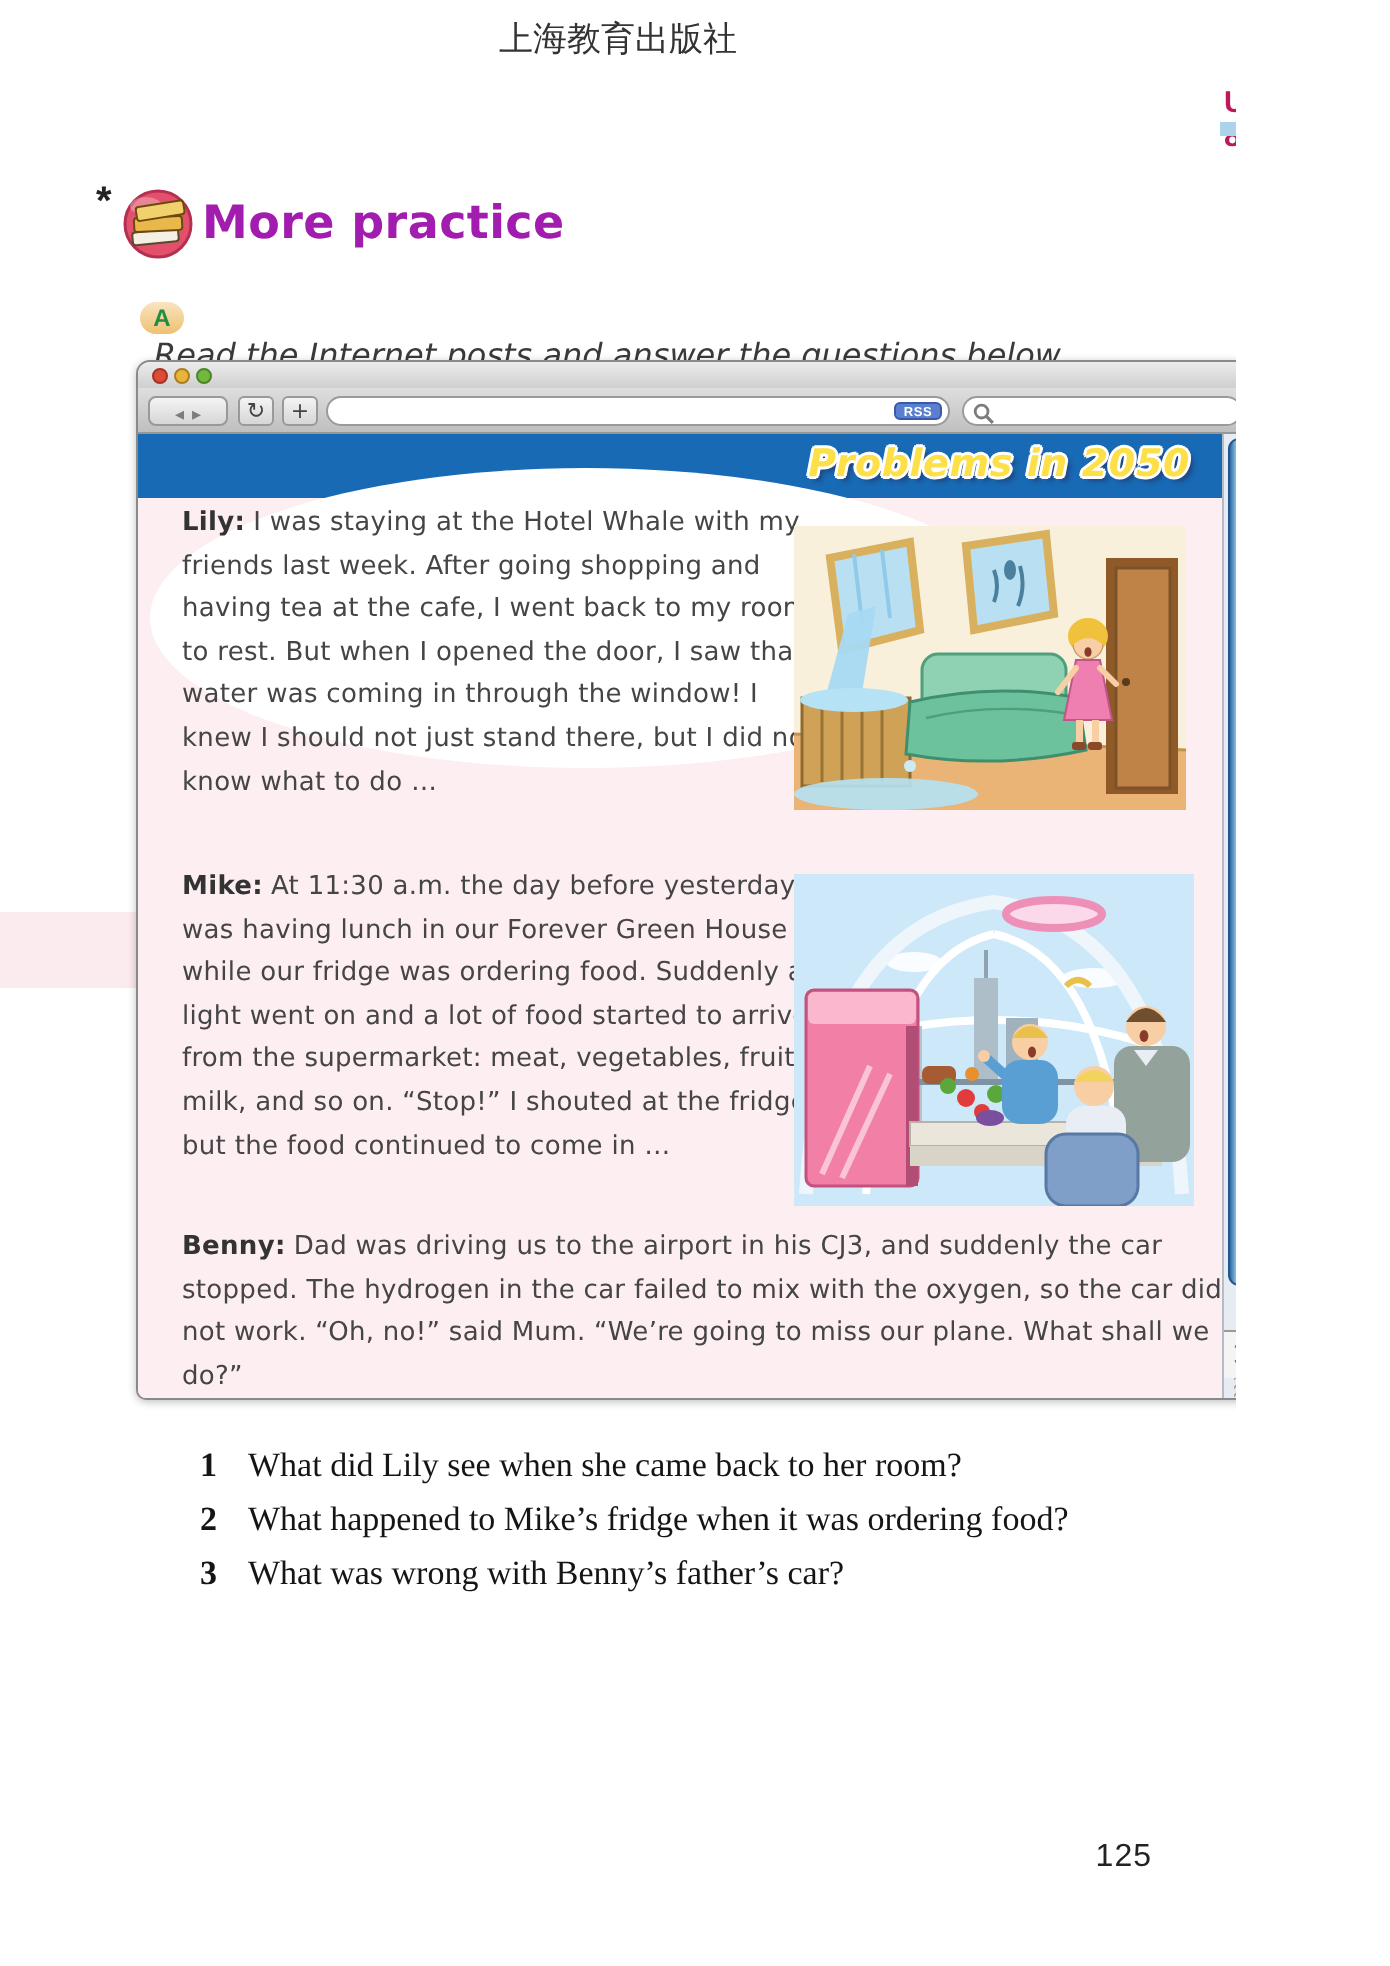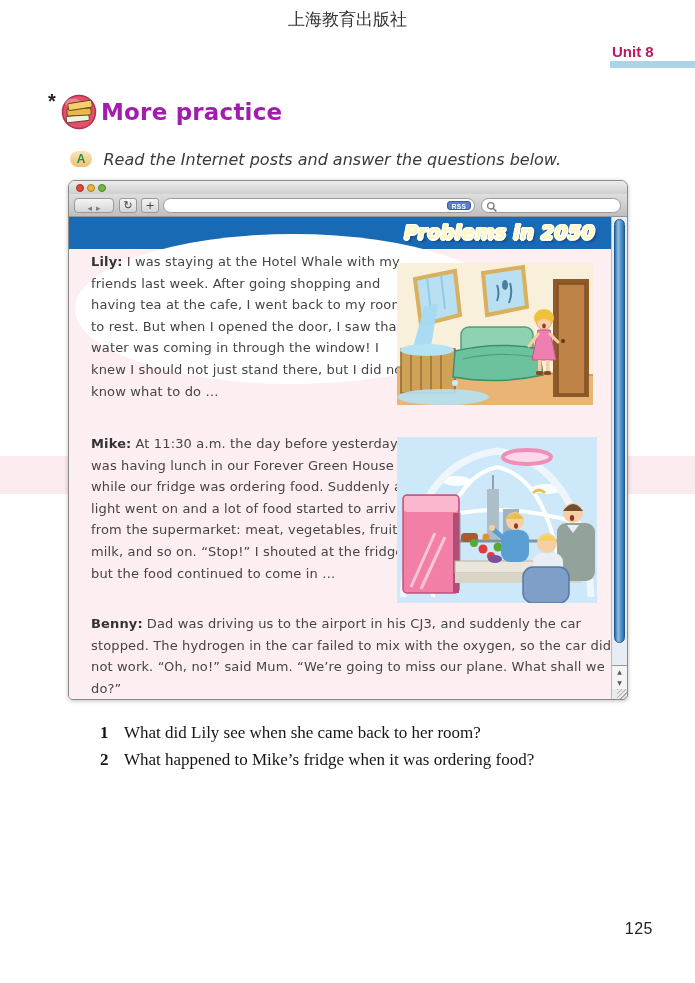--- a/index.html
+++ b/index.html
@@ -1,18 +1,18 @@
 <!DOCTYPE html>
 <html><head>
 <meta charset="utf-8">
 <style>
   * { margin:0; padding:0; box-sizing:border-box; }
   html,body { background:#ffffff; }
   .page {
-    position:relative; width:695px; height:983px; background:#fff;
+    position:relative; width:618px; height:983px; background:#fff;
     font-family:"Liberation Sans", sans-serif; overflow:hidden;padding-left:15px;
   }
 
   .publisher {
     position:absolute; top:8px; left:0; width:100%; text-align:center;
     font-family:"Liberation Serif", serif; font-size:17px; color:#333;
   }
 
   .unit-label {
     position:absolute; top:43px; left:612px;
@@ -103,21 +103,21 @@
     position:absolute; left:18px; top:0; width:116px; height:13px; border:none; outline:none;
     font-size:10px; background:transparent;
   }
 
   .blueband {
     position:absolute; left:0; top:36px; right:0; height:32px; background:#176ab3;
   }
   .ptitle {
     position:absolute; right:32px; top:4px; white-space:nowrap;
     font-family:"DejaVu Sans", sans-serif; font-size:19px; font-weight:800; font-style:italic;
-    color:#fef9c3; letter-spacing:.3px;
+    color:#fde047; letter-spacing:.3px;
     text-shadow:
       -1.5px 0 #fff, 1.5px 0 #fff, 0 -1.5px #fff, 0 1.5px #fff,
       -1px -1px #fff, 1px -1px #fff, -1px 1px #fff, 1px 1px #fff,
       2.5px 2.5px 2px rgba(40,40,90,.55);
   }
 
   .content { position:absolute; left:0; top:68px; right:0; bottom:0; background:#fdeef2; }
   .dome {
     position:absolute; left:6px; top:-15px; width:436px; height:150px;
     background:#ffffff; border-radius:50%;
@@ -344,17 +344,20 @@
     </div>
   </div>
 
   <div class="questions">
     <div class="q-item">
       <span class="q-num">1</span><span>What did Lily see when she came back to her room?</span>
     </div>
     <div class="q-item">
       <span class="q-num">2</span><span>What happened to Mike’s fridge when it was ordering food?</span>
     </div>
+    <div class="q-item">
+      <span class="q-num">3</span><span>What was wrong with Benny’s father’s car?</span>
+    </div>
   </div>
 
 
   <div class="page-number">125</div>
 </div>
 
 </body></html>

